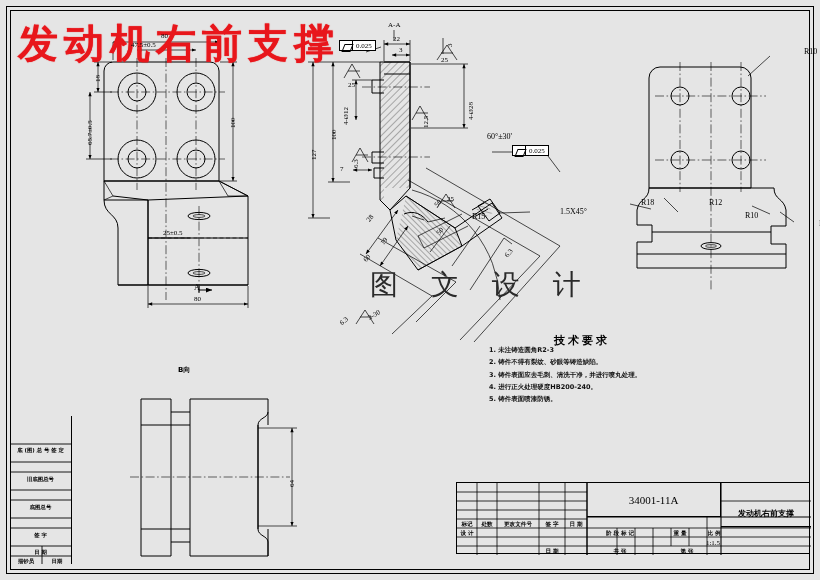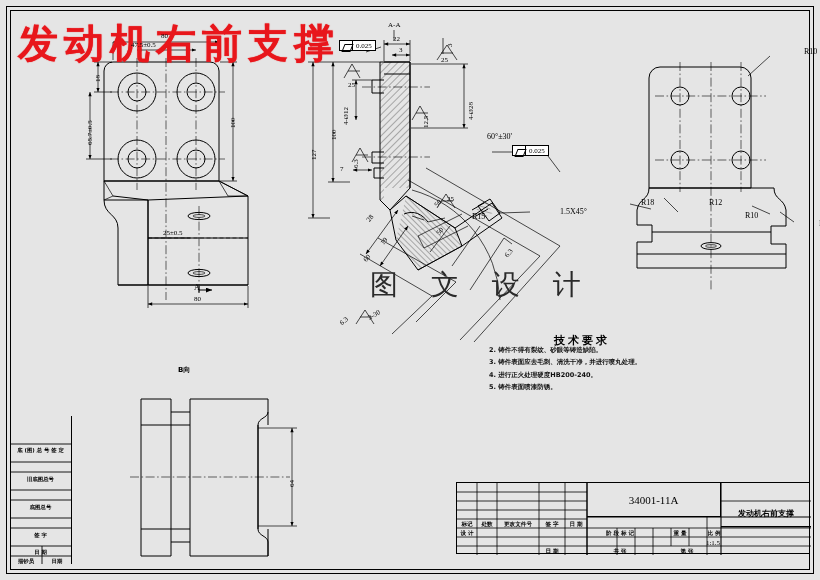--- a/index.html
+++ b/index.html
@@ -402,20 +402,21 @@
   <div class="abs dim9" style="left:609px; top:198px;">R18</div>
   <div class="abs dim9" style="left:677px; top:198px;">R12</div>
   <div class="abs dim9" style="left:713px; top:211px;">R10</div>
   <div class="abs dim9" style="left:787px; top:219px;">R13</div>
 
   <div class="abs vlabel" style="left:178px; top:365px;">B向</div>
   <div class="abs dim v" style="left:289px; top:487px;">64</div>
 
   <div class="abs tech-head">技术要求</div>
   <div class="abs tech-list">
+    <div>1. 未注铸造圆角R2-3</div>
     <div>2. 铸件不得有裂纹、砂眼等铸造缺陷。</div>
     <div>3. 铸件表面应去毛刺、清洗干净，并进行喷丸处理。</div>
     <div>4. 进行正火处理硬度HB200-240。</div>
     <div>5. 铸件表面喷漆防锈。</div>
   </div>
 
   <div class="abs tb">
 
     <svg width="354" height="72" style="position:absolute;left:0;top:0;">
       <g stroke="#000" stroke-width="0.8" fill="none">

